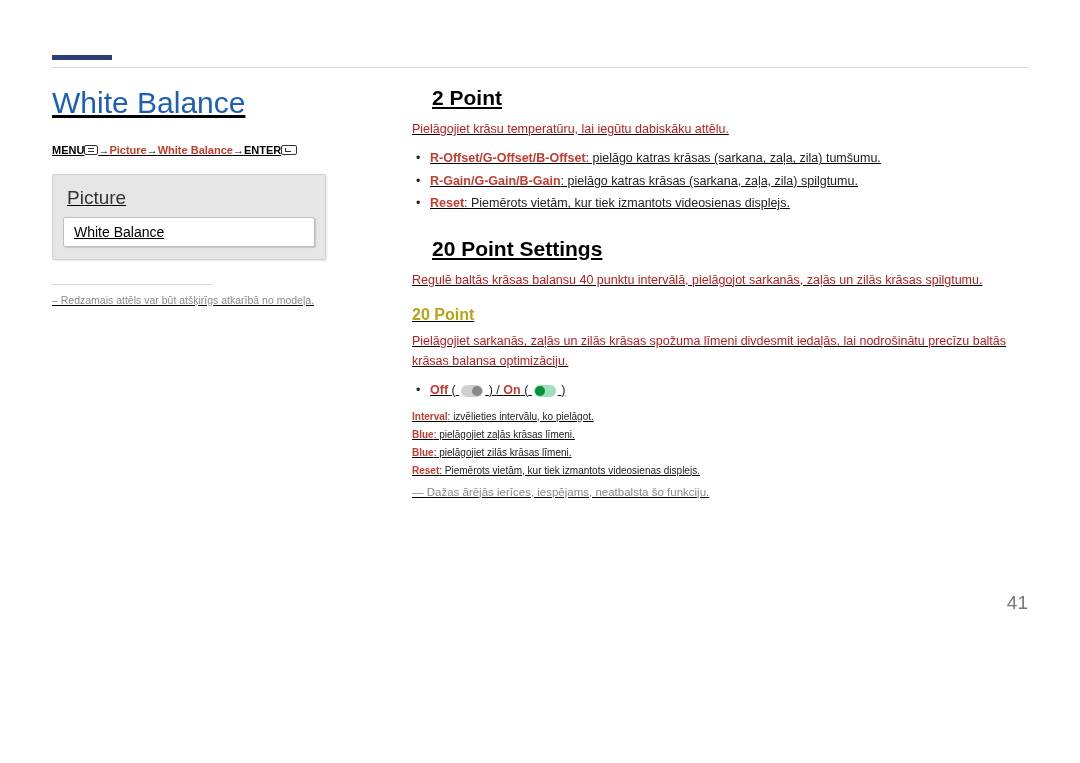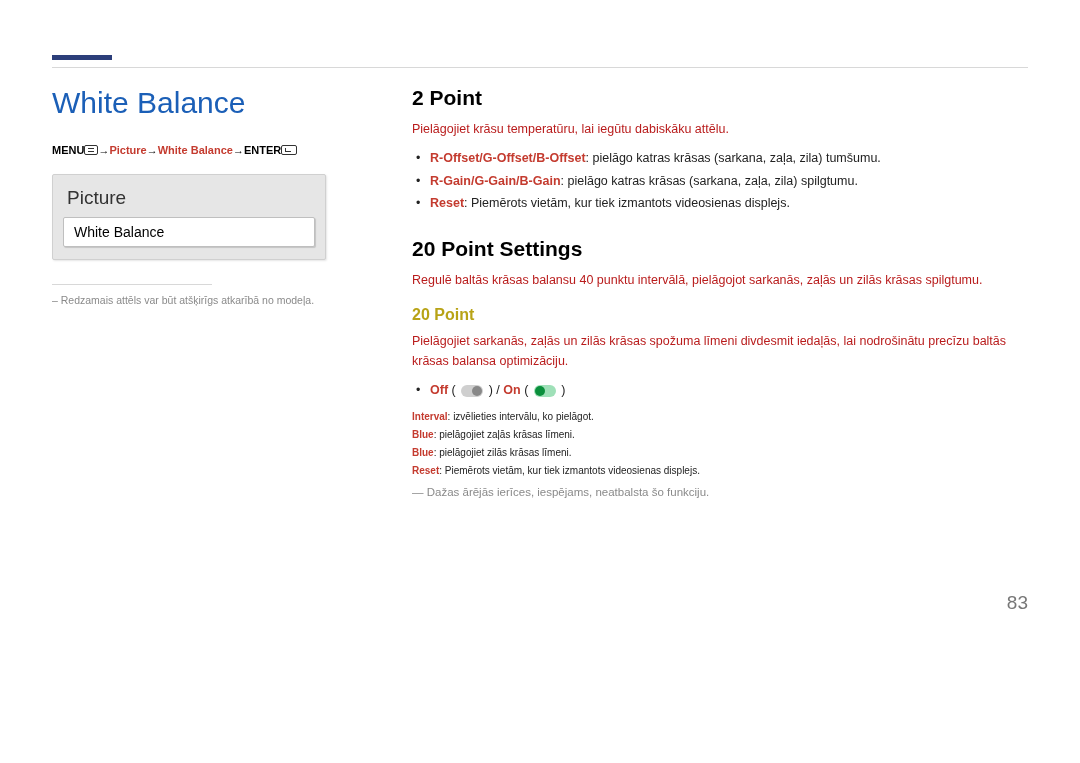--- a/index.html
+++ b/index.html
@@ -1,36 +1,36 @@
 <!DOCTYPE html>
 <html><head>
 <meta charset="utf-8">
 <style>
   * { box-sizing: border-box; margin: 0; padding: 0; }
   html, body { width: 1080px; height: 763px; font-family: Arial, sans-serif; color: #000; background: #fff; }
-  .page { position: relative; width: 1080px; height: 642px; padding: 48px 52px 30px 52px; }
+  .page { position: relative; width: 1080px; height: 642px; padding: 48px 52px 30px 52px; text-decoration: underline; }
   .topbar-accent { position: absolute; top: 55px; left: 52px; width: 60px; height: 5px; background: #2c3e7a; }
   .topline { position: absolute; top: 67px; left: 52px; right: 52px; height: 1px; background: #d8d8d8; }
   .columns { display: flex; margin-top: 38px; }
   .left { width: 340px; flex-shrink: 0; padding-right: 32px; }
   .right { flex: 1; padding-left: 20px; }
   .h1 { font-size: 30px; font-weight: 400; color: #1b5fb7; margin-bottom: 24px; }
   .breadcrumb { font-size: 11px; font-weight: 700; margin-bottom: 18px; display: flex; align-items: center; flex-wrap: wrap; }
   .bc-red { color: #c43b2f; font-weight: 700; }
   .bc-arrow { font-weight: 400; }
   .menu-icon { display: inline-flex; width: 14px; height: 10px; border: 1px solid #333; border-radius: 2px; align-items: center; justify-content: center; }
   .menu-icon-inner { width: 6px; height: 4px; border-top: 1px solid #333; border-bottom: 1px solid #333; }
   .enter-icon { display: inline-flex; width: 16px; height: 10px; border: 1px solid #333; border-radius: 2px; position: relative; }
   .enter-icon::after { content: ""; position: absolute; left: 3px; top: 2px; width: 5px; height: 3px; border-left: 1px solid #333; border-bottom: 1px solid #333; }
   .panel { width: 274px; background: #e6e6e6; border: 1px solid #d0d0d0; border-radius: 2px; padding: 10px 10px 12px 10px; box-shadow: 1px 1px 2px rgba(0,0,0,0.1); }
   .panel-title { font-size: 19px; color: #333; margin: 2px 0 8px 4px; font-weight: 400; }
   .panel-item { background: #fff; border: 1px solid #bfbfbf; border-radius: 2px; padding: 6px 10px; font-size: 14px; color: #000; box-shadow: 1px 1px 1px rgba(0,0,0,0.15); }
   .divider-short { width: 160px; height: 1px; background: #d8d8d8; margin: 24px 0 8px 0; }
   .footnote-left { font-size: 10.5px; color: #8a8a8a; line-height: 1.5; }
-  .h2 { font-size: 21px; font-weight: 600; color: #000; margin-bottom: 10px; }
+  .h2 { font-size: 21px; font-weight: 600; color: #000; margin-bottom: 10px; margin-left: 20px; }
   .h2.mt { margin-top: 22px; }
   .h3 { font-size: 16px; font-weight: 600; color: #b8a316; margin: 16px 0 8px 0; }
   .para { font-size: 12.5px; line-height: 1.55; color: #b91c1c; margin-bottom: 8px; }
   ul.bul { list-style: none; padding-left: 18px; margin-bottom: 6px; }
   ul.bul li { position: relative; font-size: 12.5px; line-height: 1.8; color: #222; }
   ul.bul li::before { content: "•"; position: absolute; left: -14px; top: 0; color: #222; }
   .red { color: #c43b2f; font-weight: 600; }
   .redlabel { color: #c43b2f; font-weight: 600; }
   .line { font-size: 10px; line-height: 1.8; color: #222; }
   .toggle { display: inline-flex; align-items: center; vertical-align: middle; }
@@ -114,14 +114,14 @@
 
       <div class="line"><span class="redlabel">Interval</span><span>: izvēlieties intervālu, ko pielāgot.</span></div>
       <div class="line"><span class="redlabel">Blue</span><span>: pielāgojiet zaļās krāsas līmeni.</span></div>
       <div class="line"><span class="redlabel">Blue</span><span>: pielāgojiet zilās krāsas līmeni.</span></div>
       <div class="line"><span class="redlabel">Reset</span><span>: Piemērots vietām, kur tiek izmantots videosienas displejs.</span></div>
 
       <div class="dash-note">Dažas ārējās ierīces, iespējams, neatbalsta šo funkciju.</div>
     </div>
   </div>
 
-  <div class="pagenum">83</div>
+  <div class="pagenum">41</div>
 </div>
 
 </body></html>

